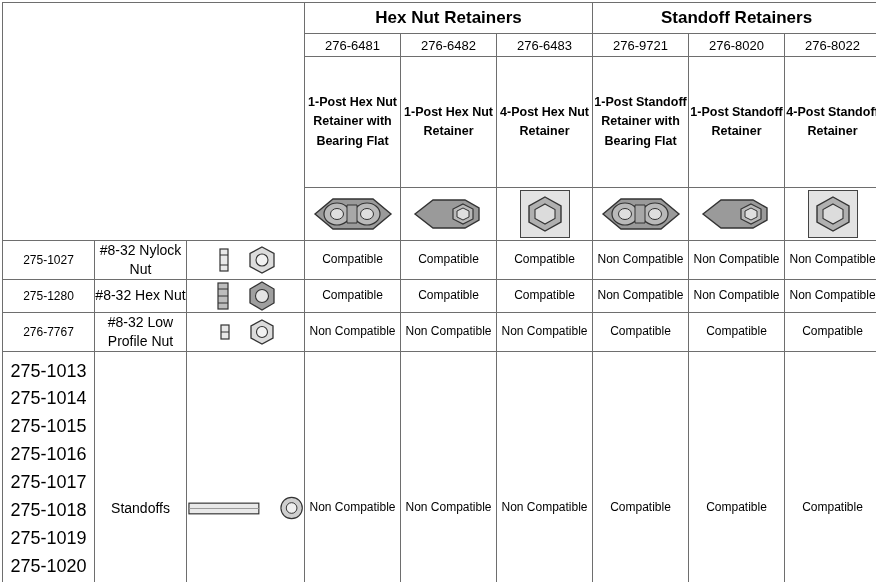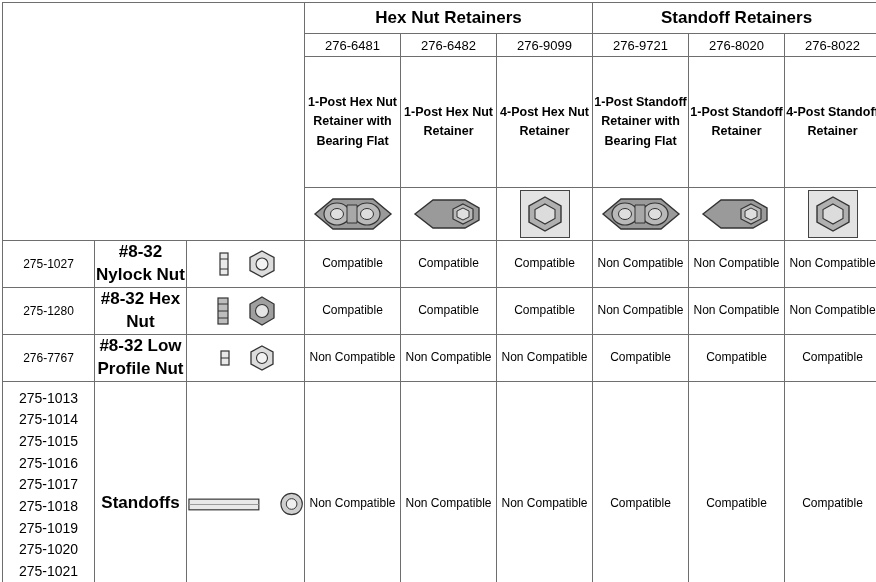--- a/index.html
+++ b/index.html
@@ -64,40 +64,40 @@
     height: 52px;
     padding: 0;
   }
   .row-pn {
     background: #d4d4d4;
     font-size: 12px;
     padding: 4px 2px;
   }
   .row-desc {
     background: #d4d4d4;
-    font-weight: bold;
-    font-size: 17px;
+    font-weight: normal;
+    font-size: 14px;
     text-align: left;
     padding: 4px 6px;
     line-height: 1.35;
   }
   .row-img {
     background: #d4d4d4;
     padding: 2px;
   }
   .cell-val {
     font-size: 12px;
     line-height: 1.25;
     padding: 6px 2px;
     margin-left: 8px;
   }
   .pn-list {
     display: block;
     line-height: 1.55;
-    font-size: 14px;
+    font-size: 18px;
   }
   .icon-wrap {
     display: flex;
     align-items: center;
     justify-content: center;
     width: 100%;
   }
   .boxed {
     border: 1px solid #444;
     background: #e3e3e3;
@@ -139,21 +139,21 @@
     <tbody>
         <tr>
       <td class="corner-blank" rowspan="4" colspan="3"></td>
       <td class="grp-hdr" colspan="3">Hex Nut Retainers</td>
       <td class="grp-hdr" colspan="3">Standoff Retainers</td>
     </tr>
 
     <tr>
       <td class="sku-hdr">276-6481</td>
       <td class="sku-hdr">276-6482</td>
-      <td class="sku-hdr">276-9099</td>
+      <td class="sku-hdr">276-6483</td>
       <td class="sku-hdr">276-9721</td>
       <td class="sku-hdr">276-8020</td>
       <td class="sku-hdr">276-8022</td>
     </tr>
 
     <tr>
       <td class="name-hdr" style="height:130px">1-Post Hex Nut Retainer with Bearing Flat</td>
       <td class="name-hdr">1-Post Hex Nut Retainer</td>
       <td class="name-hdr">4-Post Hex Nut Retainer</td>
       <td class="name-hdr">1-Post Standoff Retainer with Bearing Flat</td>

